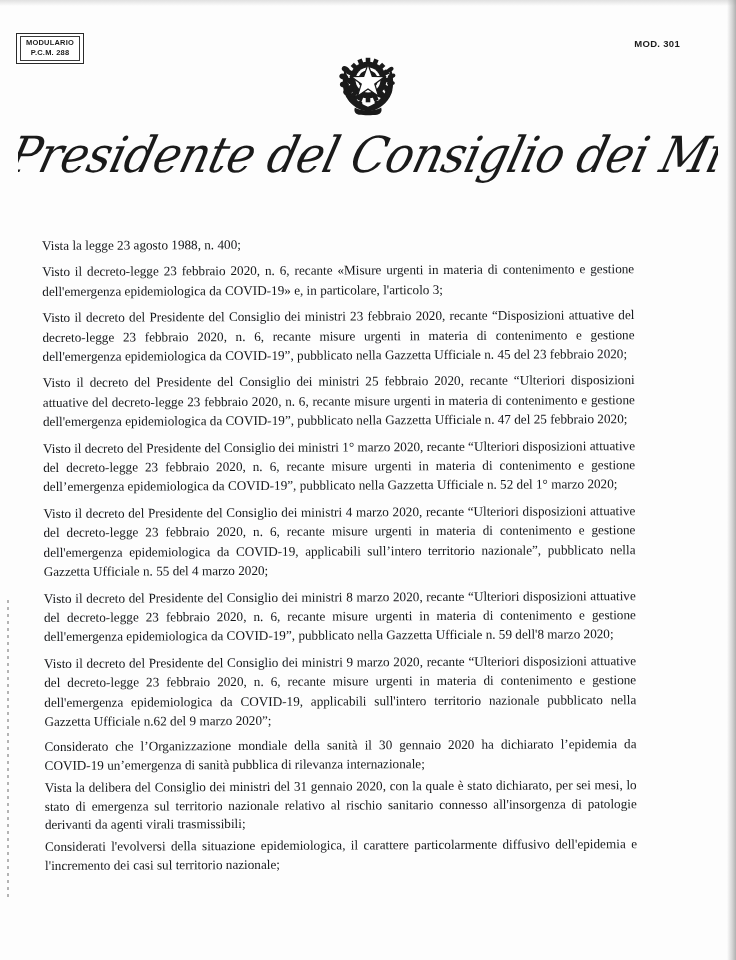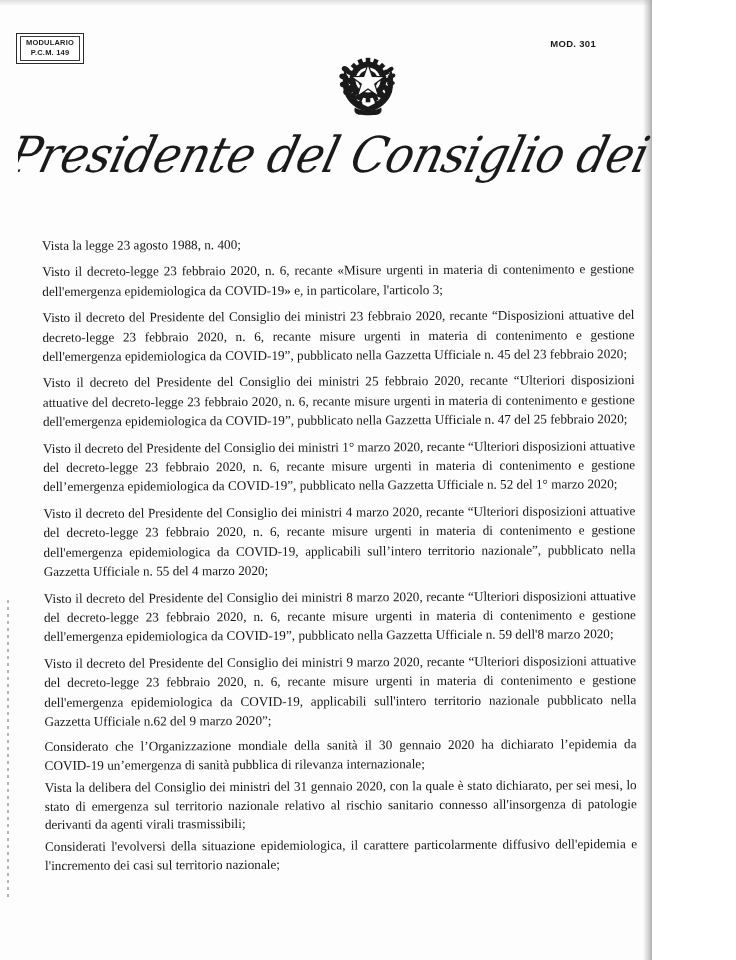--- a/index.html
+++ b/index.html
@@ -5,21 +5,21 @@
   html, body {
     margin: 0;
     padding: 0;
     background: #ffffff;
   }
   body {
     font-family: "Liberation Serif", serif;
   }
   .page {
     position: relative;
-    width: 652px;
+    width: 736px;
     height: 960px;
     background: #fdfdfd;
     overflow: hidden;
   }
   
   .edge-right {
     position: absolute;
     top: 0;
     right: 0;
     width: 9px;
@@ -136,21 +136,21 @@
 
 <div class="page">
 
   <div class="edge-top"></div>
   <div class="edge-right"></div>
   <div class="edge-fold"></div>
 
   <div class="modulario-box">
     <div class="modulario-inner">
       <div class="modulario-line">MODULARIO</div>
-      <div class="modulario-line">P.C.M. 149</div>
+      <div class="modulario-line">P.C.M. 288</div>
     </div>
   </div>
 
   <div class="mod-right">MOD. 301</div>
 
   <div class="emblem-wrap">
     <span class="emblem">
       <svg viewBox="0 0 100 110" width="66" height="72" aria-hidden="true">
         <g fill="#1a1a1a">
 

